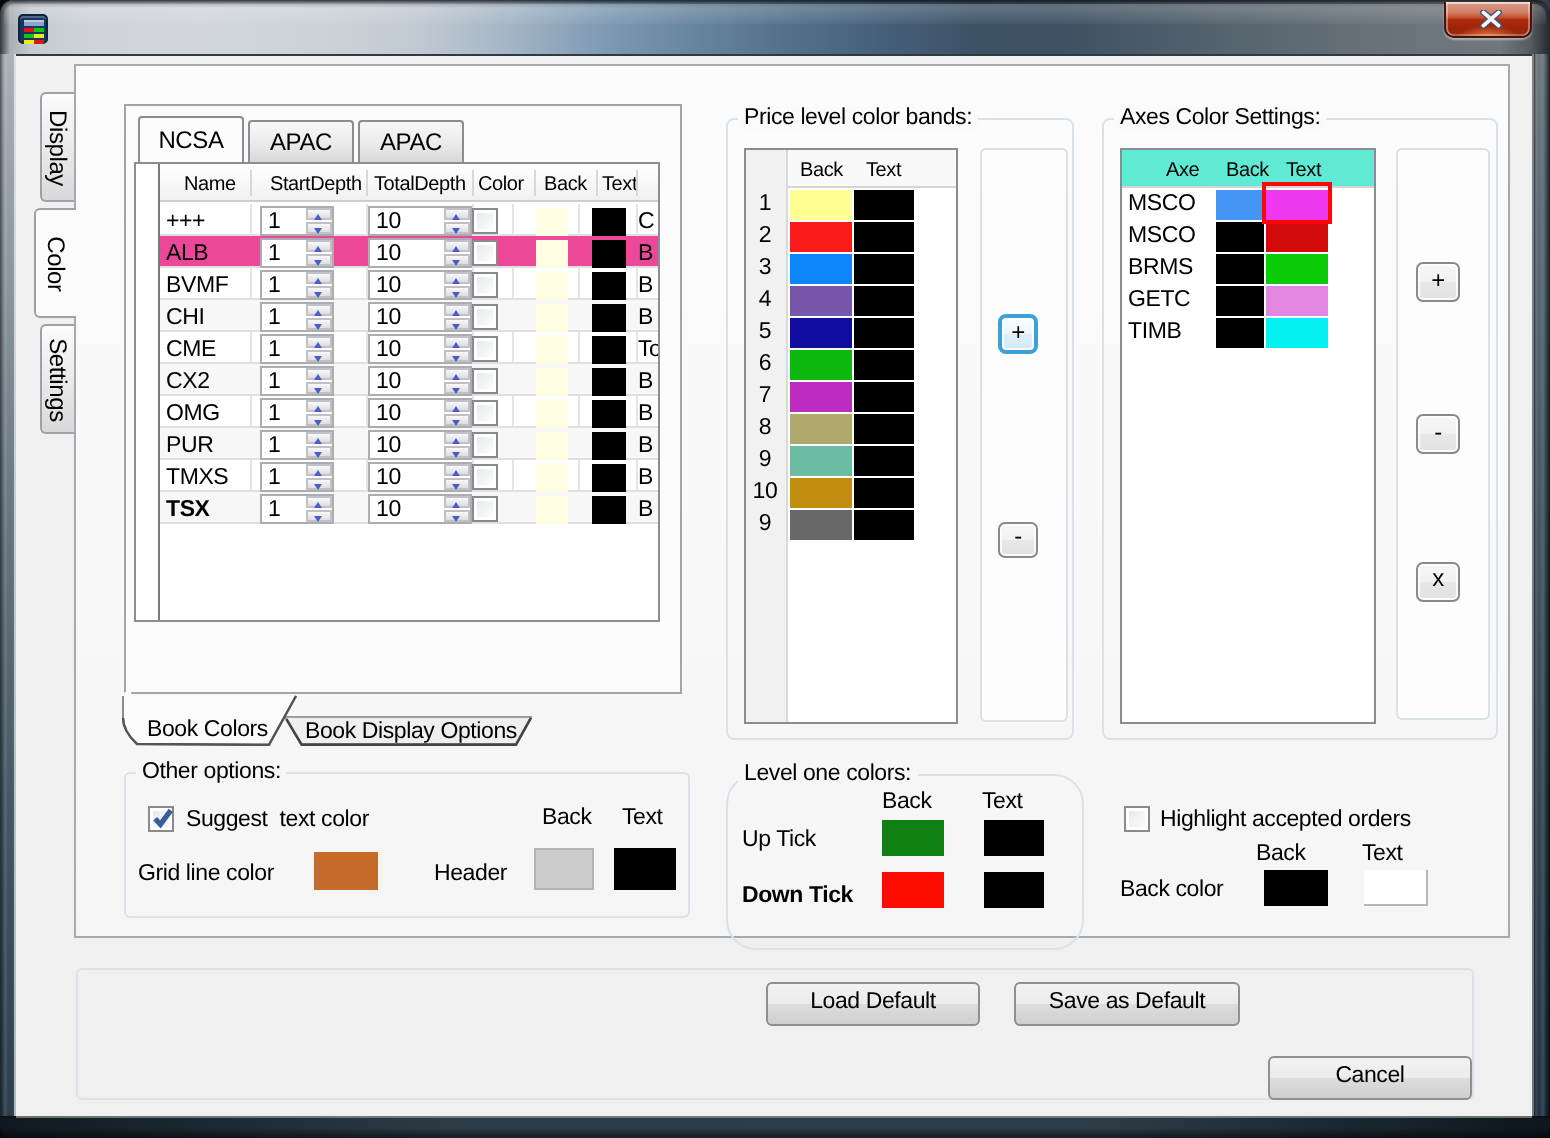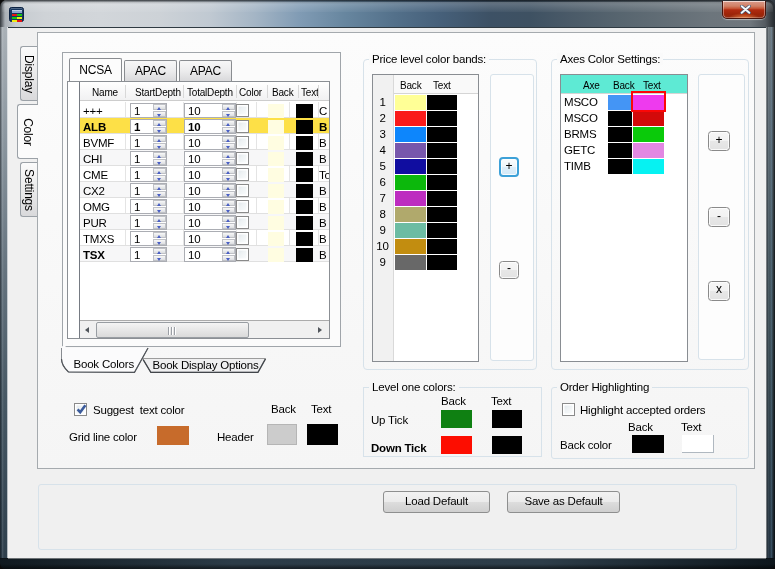--- a/index.html
+++ b/index.html
@@ -84,21 +84,21 @@
 .tbl { position:absolute; background:#fff; border:1px solid #898d92; }
 .swatch { position:absolute; }
 
 
 #bookpage { position:absolute; left:54px; top:24px; width:279px; height:295px;
   border:1px solid #a0a5aa; background:#fbfbfb; }
 .ttab { position:absolute; text-align:center; font-size:12px; border:1px solid #898c90; border-bottom:none; border-radius:2px 2px 0 0; }
 .ttab.sel { background:#fcfcfc; z-index:2; }
 .ttab.uns { background:linear-gradient(180deg,#f7f7f7 0%,#ececed 50%,#d9d9db 100%); }
 
-#grid { position:absolute; left:59px; top:53px; width:263px; height:258px;
+#grid { position:absolute; left:59px; top:53px; width:263px; height:230px;
   background:#fff; border:1px solid #8b8f94; overflow:hidden; }
 #grid .rowhdr { position:absolute; left:0; top:0; width:12px; height:100%;
   background:#fff; border-right:1px solid #767b83; }
 #grid .hdr { position:absolute; left:12px; top:0; width:249px; height:19px;
   background:linear-gradient(180deg,#ffffff,#f1f1f2); border-bottom:1px solid #cdcdcd; }
 #grid .hdr span { position:absolute; top:5px; font-size:10px; }
 #grid .hv { position:absolute; top:3px; width:1px; height:13px; background:#d8d8d8; }
 #grid .dv { position:absolute; top:20px; width:1px; height:160px; background:#e4e4e4; }
 .grow { position:absolute; left:12px; width:249px; height:16px; border-bottom:1px solid #e0e0e0; }
 .gname { position:absolute; left:3px; top:3px; }
@@ -219,21 +219,21 @@
               <span class="ud">
                 <span class="up"></span>
                 <span class="dn"></span>
               </span>
             </div>
             <div class="cb" style="left:156px; top:2px;"></div>
             <div class="backcell" style="left:188px; top:1.5px; width:16px; height:14.5px;"></div>
             <div class="textcell" style="left:216px; top:1.5px; width:16.5px; height:14.5px;"></div>
             <div class="nxt" style="left:239px; top:3px;">C</div>
           </div>
-          <div class="grow" style="top:36px;background:#fde047;font-weight:bold;">
+          <div class="grow" style="top:36px;background:#ec4899;">
             <div class="gname" style="">ALB</div>
             <div class="spin" style="left:50px; width:37px;">
               <span class="v">1</span>
               <span class="ud">
                 <span class="up"></span>
                 <span class="dn"></span>
               </span>
             </div>
             <div class="spin" style="left:104px; width:52px;">
               <span class="v">10</span>
@@ -505,53 +505,54 @@
         <div style="position:absolute;left:3px;top:85px;">TIMB</div>
         <div style="position:absolute;left:47px;top:84px;width:24px;height:15px;background:#000;"></div>
         <div style="position:absolute;left:72px;top:84px;width:31px;height:15px;background:#06f2f2;"></div>
         <div style="position:absolute;left:70px;top:16px;width:35px;height:21px;border:2px solid #fb0707;"></div>
       </div>
     <div class="abs" style="left:690px; top:46px; width:47px; height:286px; background:#fdfdfd; border:1px solid #d7e2ea; border-radius:3px;"></div>
     <div class="sq" style="left:700px; top:103px; width:22px; height:20px;">+</div>
     <div class="sq" style="left:700px; top:179px; width:22px; height:20px;">-</div>
     <div class="sq" style="left:700px; top:253px; width:22px; height:20px; line-height:15px;">x</div>
 
+    <div class="gb" style="left:54px; top:358px; width:283px; height:73px; border-radius:3px;">
+      <div class="lbl" style="background:#f6f6f6;">Other options:</div>
+    </div>
     <div class="cb" style="left:66px; top:375px;"></div>
     <svg class="abs" style="left:66px; top:374px;" width="15" height="15">
         <path d="M3.6 7.4 L6.2 10.2 L11.4 3.2" stroke="#3b5b9b" stroke-width="2.6" fill="none"></path>
       </svg>
     <div class="abs" style="left:85px; top:376px;">Suggest&nbsp; text color</div>
     <div class="abs" style="left:61px; top:403px;">Grid line color</div>
     <div class="swatch" style="left:149px; top:398px; width:32px; height:19px; background:#c76b2b;"></div>
     <div class="abs" style="left:263px; top:375px;">Back</div>
     <div class="abs" style="left:303px; top:375px;">Text</div>
     <div class="abs" style="left:209px; top:403px;">Header</div>
     <div class="swatch" style="left:259px; top:396px; width:30px; height:21px; background:#cccccc; border:1px solid #b5b5b5;"></div>
     <div class="swatch" style="left:299px; top:396px; width:31px; height:21px; background:#000;"></div>
 
-    <div class="gb" style="left:355px; top:359px; width:179px; height:70px; border-radius:0;">
+    <div class="gb" style="left:355px; top:359px; width:179px; height:88px; border-radius:15px;">
       <div class="lbl" style="background:#f6f6f6;">Level one colors:</div>
     </div>
     <div class="abs" style="left:433px; top:367px;">Back</div>
     <div class="abs" style="left:483px; top:367px;">Text</div>
     <div class="abs" style="left:363px; top:386px;">Up Tick</div>
     <div class="swatch" style="left:433px; top:382px; width:31px; height:18px; background:#0f8012;"></div>
     <div class="swatch" style="left:484px; top:382px; width:30px; height:18px; background:#000;"></div>
     <div class="abs" style="left:363px; top:414px;font-weight:bold;">Down Tick</div>
     <div class="swatch" style="left:433px; top:408px; width:31px; height:18px; background:#fd0d00;"></div>
     <div class="swatch" style="left:484px; top:408px; width:30px; height:18px; background:#000;"></div>
 
-    <div class="gb" style="left:543px; top:359px; width:198px; height:72px; border-radius:3px;">
-      <div class="lbl" style="background:#f6f6f6;">Order Highlighting</div>
-    </div>
     <div class="cb" style="left:554px; top:375px;"></div>
     <div class="abs" style="left:572px; top:376px;">Highlight accepted orders</div>
     <div class="abs" style="left:620px; top:393px;">Back</div>
     <div class="abs" style="left:673px; top:393px;">Text</div>
     <div class="abs" style="left:552px; top:411px;">Back color</div>
     <div class="swatch" style="left:624px; top:407px; width:32px; height:18px; background:#000;"></div>
     <div class="swatch" style="left:674px; top:407px; width:32px; height:18px; background:#fff; border-right:1px solid #b0b8c0; border-bottom:1px solid #b0b8c0;"></div>
 
     <div class="abs" style="left:30px; top:456px; width:699px; height:66px; border:1px solid #d7e2ea; border-radius:3px;"></div>
     <div class="btn" style="left:499px; top:463px; width:113px; height:22px; padding-top:3px;">Save as Default</div>
     <div class="btn" style="left:375px; top:463px; width:107px; height:22px; padding-top:3px;">Load Default</div>
+    <div class="btn" style="left:626px; top:500px; width:102px; height:22px; padding-top:3px;">Cancel</div>
   </div>
 </div>
 
 </body></html>

